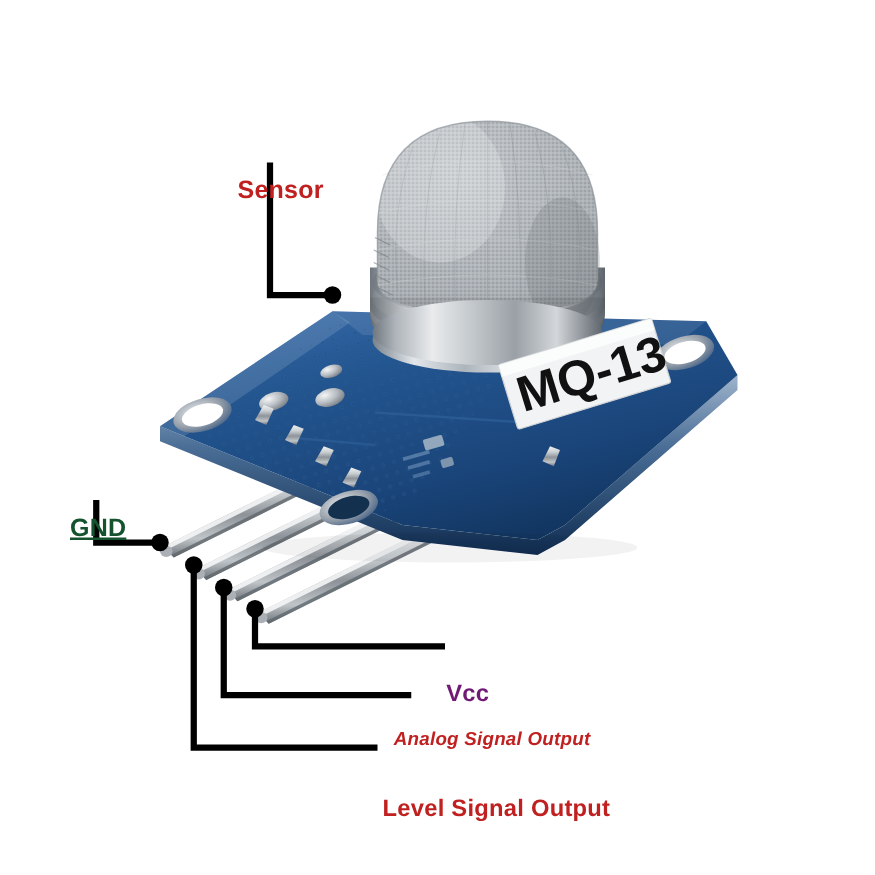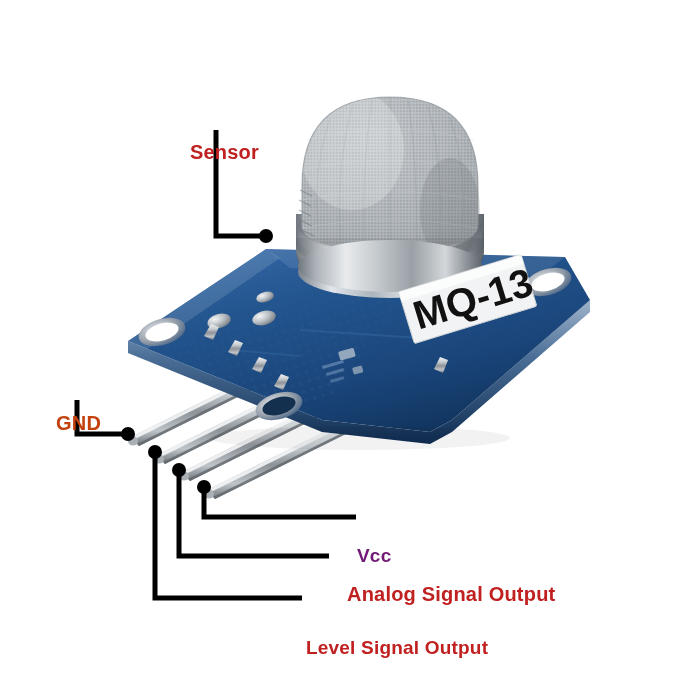--- a/index.html
+++ b/index.html
@@ -27,21 +27,21 @@
     color: #c02020;
     font-family: "Liberation Sans", sans-serif;
     font-weight: bold;
     white-space: nowrap;
     letter-spacing: 0.2px;
     margin-top: 40px;
   }
   .lbl-sensor   { left: 190px; top: 101px; font-size: 20px; }
   .lbl-gnd      { left: 56px;  top: 372px; font-size: 20px; }
   .lbl-vcc      { left: 357px; top: 505px; font-size: 19px; }
-  .lbl-analog   { left: 347px; top: 543px; font-size: 20px; }
+  .lbl-analog   { left: 315px; top: 543px; font-size: 15px; font-style: italic; }
   .lbl-level    { left: 306px; top: 597px; font-size: 19px; }
 </style>
 </head>
 <body>
 
 <div id="stage" style="background: rgb(255, 255, 255);">
 
   <svg class="layer" viewBox="0 0 700 700">
     <defs>
 
@@ -286,21 +286,21 @@
       <circle cx="266" cy="236" r="7"></circle>
       <circle cx="128" cy="434" r="7"></circle>
       <circle cx="204" cy="487" r="7"></circle>
       <circle cx="179" cy="470" r="7"></circle>
       <circle cx="155" cy="452" r="7"></circle>
     </g>
   </svg>
 
   <div class="callout-label lbl-sensor" style="color: rgb(192, 32, 32);">Sensor</div>
 
-  <div class="callout-label lbl-gnd" style="color: #c2410c;">GND</div>
+  <div class="callout-label lbl-gnd" style="color: #14532d; text-decoration: underline;">GND</div>
 
   <div class="callout-label lbl-vcc" style="color: #701a75;">Vcc</div>
 
   <div class="callout-label lbl-analog" style="color: rgb(192, 32, 32);">Analog Signal Output</div>
 
   <div class="callout-label lbl-level" style="color: rgb(192, 32, 32);">Level Signal Output</div>
 
 </div>
 
 </body></html>

